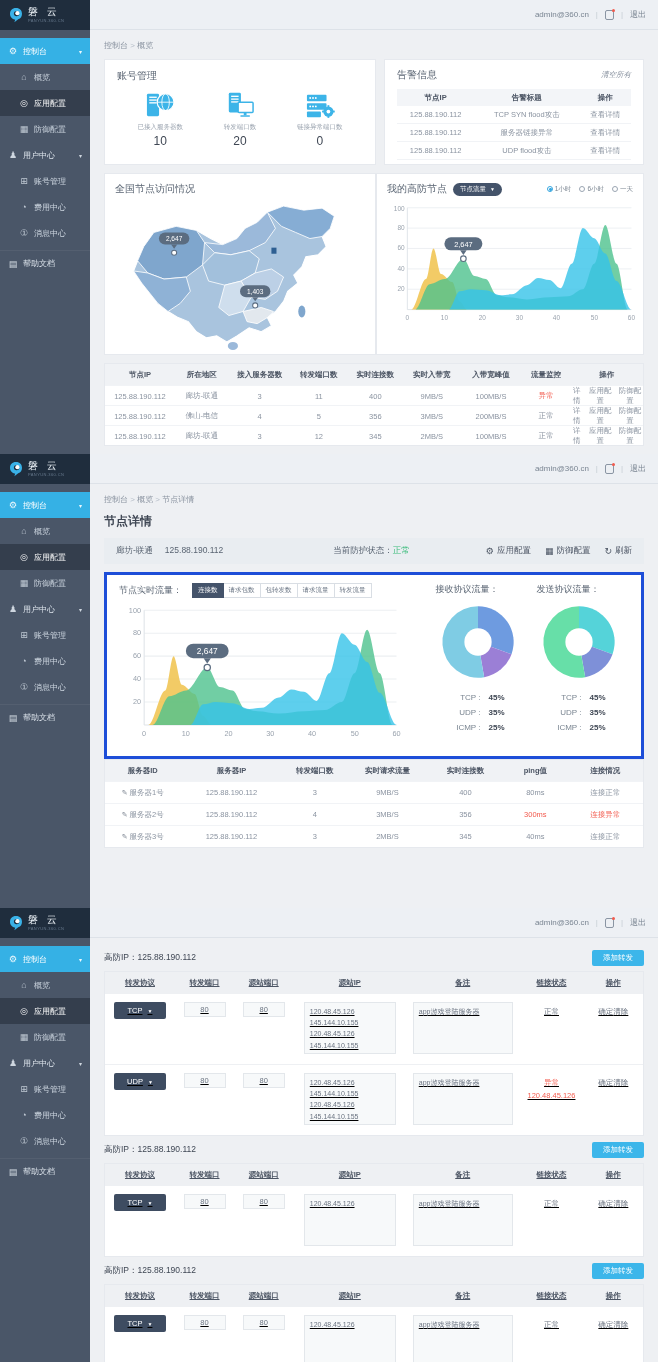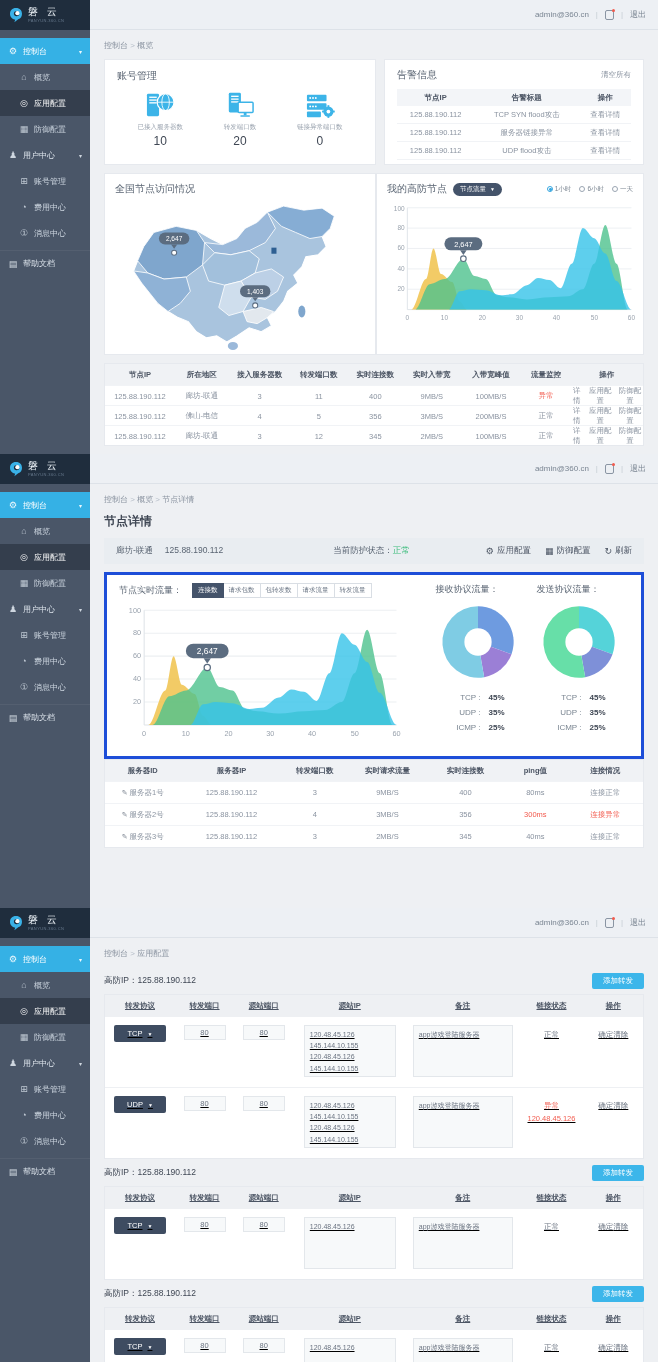--- a/index.html
+++ b/index.html
@@ -36,21 +36,21 @@
   
   .cards-row{display:flex;gap:8px;height:106px;flex-shrink:0;}
   .sum-card{width:272px;padding:9px 12px;overflow:hidden;}
   .stats{display:flex;justify-content:space-around;margin-top:8px;}
   .stat{display:flex;flex-direction:column;align-items:center;gap:2px;}
   .stat .lab{font-size:6.5px;color:#98a1ad;margin-top:2px;}
   .stat .val{font-size:12px;color:#3f4754;}
   
   .alert-card{flex:1;padding:8px 12px 4px;overflow:hidden;}
   .alert-head{display:flex;align-items:center;}
-  .clear-all{margin-left:auto;font-size:7.5px;color:#8a93a0;cursor:pointer;}
+  .clear-all{margin-left:auto;font-size:7.5px;color:#8a93a0;cursor:pointer;font-style:italic;}
   .atable{margin-top:7px;font-size:7.5px;}
   .athead,.atrow{display:grid;grid-template-columns:33% 45% 22%;text-align:center;align-items:center;}
   .athead{background:#f3f5f8;height:17px;color:#4c5564;font-weight:bold;}
   .atrow{height:18px;color:#8a93a0;border-bottom:1px solid #f1f3f6;}
   .atrow .lnk{color:#8a93a0;cursor:pointer;}
   
   .row2{display:flex;height:182px;margin-top:8px;flex-shrink:0;}
   .map-card{width:272px;padding:8px 10px;overflow:hidden;}
   .chart-card{flex:1;padding:8px 10px;overflow:hidden;}
   .chart-head{display:flex;align-items:center;gap:6px;}
@@ -717,21 +717,20 @@
       <div class="side-item sub">
           <span class="ic">①</span>
           <span>消息中心</span>
         </div>
       <div class="side-item help">
           <span class="ic">▤</span>
           <span>帮助文档</span>
         </div>
     </aside>
     <div class="main">
-      <div class="crumb"><span>控制台</span><span>应用配置</span></div>
 
       <div class="cfg-head">
         <span class="cfg-ip">高防IP：125.88.190.112</span>
         <span class="add-btn">添加转发</span>
       </div>
       <div class="cfg-table">
         <div class="cfghead">
           <span>转发协议</span>
             <span>转发端口</span>
             <span>源站端口</span>

